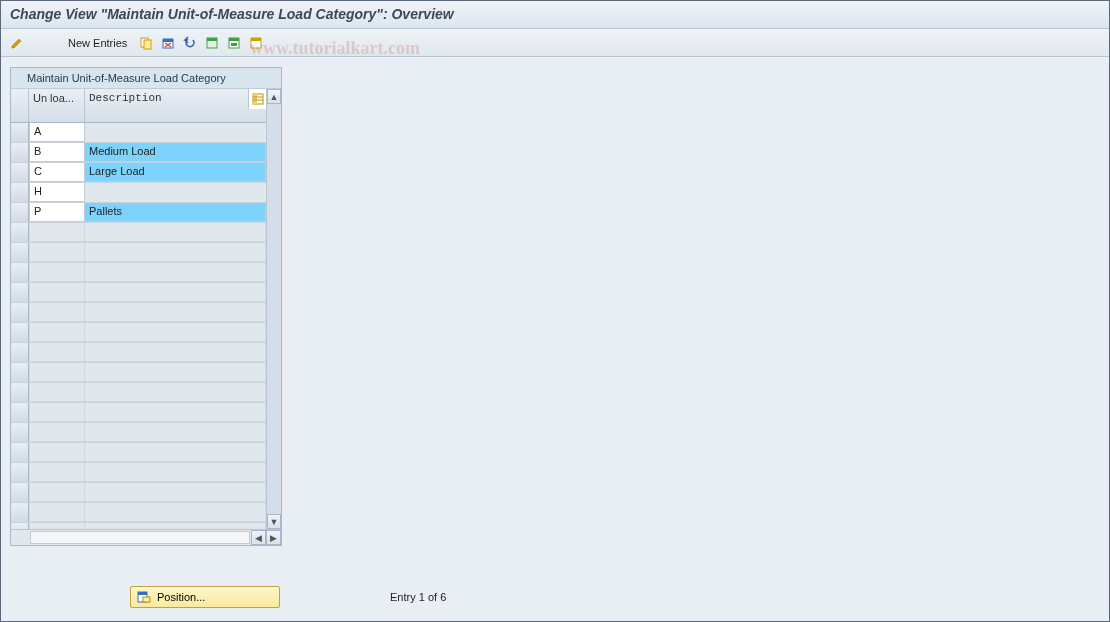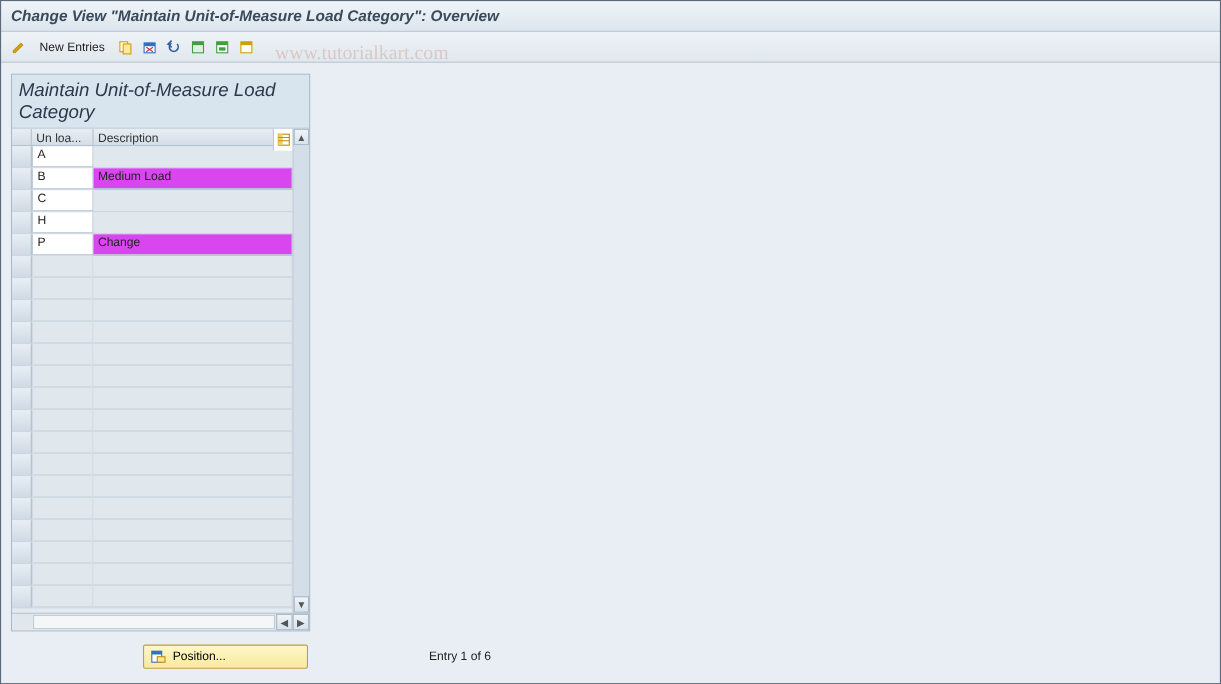--- a/index.html
+++ b/index.html
@@ -39,67 +39,68 @@
       cursor: pointer;
       font-size: 13px;
       border: 1px solid transparent;
       border-radius: 2px;
     }
     .new-entries {
       font-size: 11px;
       padding: 2px 6px;
       cursor: pointer;
       color: #222;
+      margin-left: 32px;
     }
     .main-area {
       padding: 10px;
       height: 520px;
       position: relative;
     }
     .watermark {
       position: absolute;
       top: 38px;
       left: 250px;
       font-size: 18px;
       color: rgba(200, 120, 100, 0.3);
       font-family: Georgia, serif;
       pointer-events: none;
+      font-weight: bold;
     }
     .table-panel {
       width: 272px;
       background: #e2ebf2;
       border: 1px solid #a8b8c8;
       position: relative;
     }
     .panel-title {
       background: #d8e4ee;
-      padding: 4px 6px;
-      font-size: 17px;
+      padding: 4px 16px;
+      font-size: 11px;
       color: #2a3a4a;
       border-bottom: 1px solid #c0ccd8;
-      font-style: italic;
     }
     .grid-wrap {
       display: flex;
       height: 440px;
     }
     .grid-body {
       flex: 1;
       overflow: hidden;
     }
     .grid-header {
       display: flex;
       background: linear-gradient(to bottom, #e8eef4, #d4dee8);
       border-bottom: 1px solid #a8b8c8;
-      height: 16px;
+      height: 34px;
       align-items: stretch;
     }
     .gh-sel { width: 18px; border-right: 1px solid #b8c4d0; }
     .gh-code { width: 56px; border-right: 1px solid #b8c4d0; padding: 3px 4px; font-size: 11px; color: #333; }
-    .gh-desc { flex: 1; padding: 3px 4px; font-size: 11px; color: #333; }
+    .gh-desc { flex: 1; padding: 3px 4px; font-size: 11px; color: #333; font-family: Liberation Mono, monospace; }
     .gh-config {
       width: 18px; height: 20px;
       background: #fff;
       border-left: 1px solid #b8c4d0;
       display: flex; align-items: center; justify-content: center;
       cursor: pointer;
       font-size: 11px;
     }
     .grid-rows { }
     .grid-row {
@@ -118,21 +119,21 @@
       width: 56px;
       background: #fff;
       border: 1px solid #c0ccd8;
       border-top: none;
       padding: 2px 4px;
       font-size: 11px;
       color: #222;
     }
     .cell-desc {
       flex: 1;
-      background: #d946ef;
+      background: #7dd3fc;
       border: 1px solid #c0ccd8;
       border-top: none;
       border-left: none;
       padding: 2px 4px;
       font-size: 11px;
       color: #222;
     }
     .cell-code.empty, .cell-desc.empty {
       background: #e0e8ee;
       border-color: #d0dae4;
@@ -291,29 +292,30 @@
               <div class="cell-code">A</div>
             </div>
             <div class="grid-row">
               <div class="cell-sel"></div>
               <div class="cell-code">B</div>
               <div class="cell-desc">Medium Load</div>
             </div>
             <div class="grid-row">
               <div class="cell-sel"></div>
               <div class="cell-code">C</div>
+              <div class="cell-desc">Large Load</div>
             </div>
             <div class="grid-row">
               <div class="cell-sel"></div>
               <div class="cell-code">H</div>
             </div>
             <div class="grid-row">
               <div class="cell-sel"></div>
               <div class="cell-code">P</div>
-              <div class="cell-desc">Change</div>
+              <div class="cell-desc">Pallets</div>
             </div>
             <div class="grid-row">
               <div class="cell-sel"></div>
               <div class="cell-code empty"></div>
               <div class="cell-desc empty"></div>
             </div>
             <div class="grid-row">
               <div class="cell-sel"></div>
               <div class="cell-code empty"></div>
               <div class="cell-desc empty"></div>

